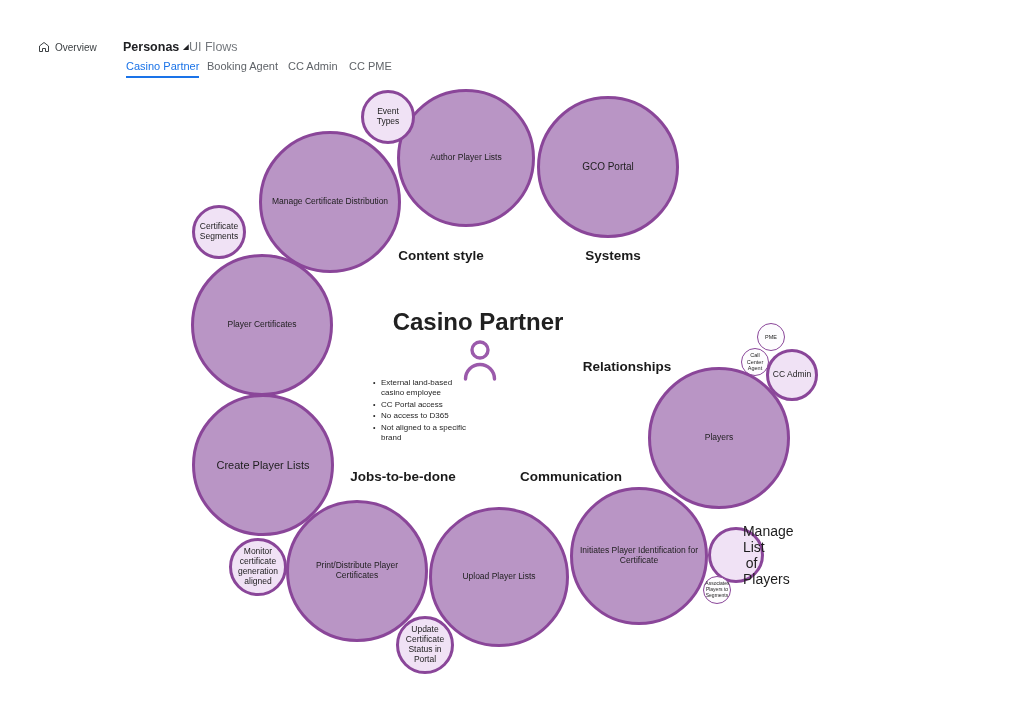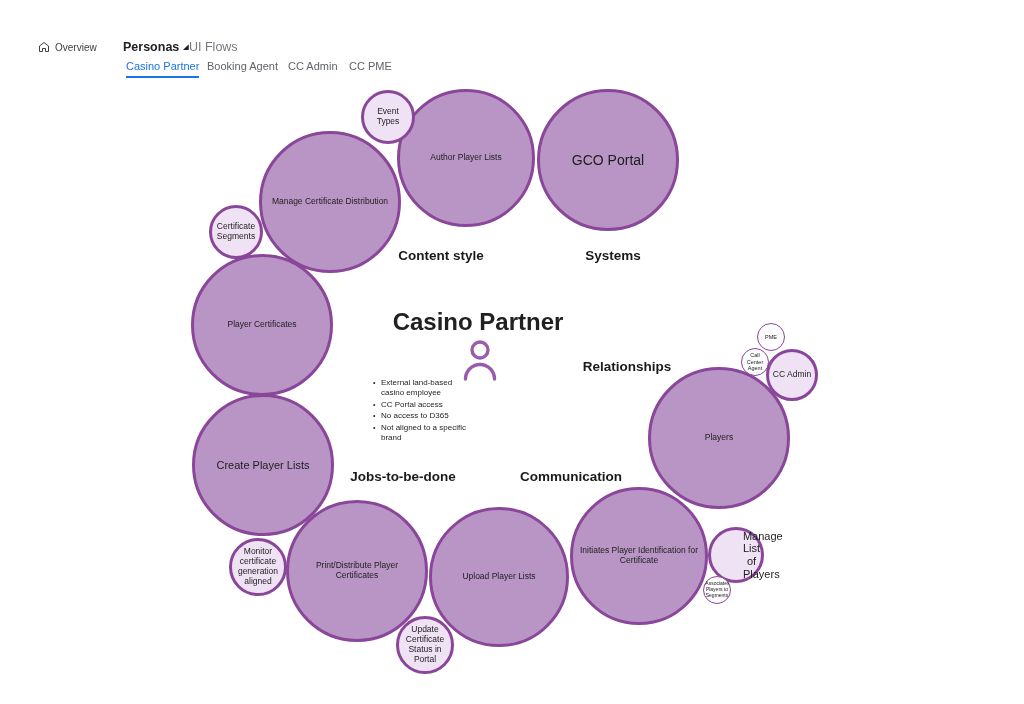--- a/index.html
+++ b/index.html
@@ -63,21 +63,21 @@
       <span class="tab" style="left: 349px;">CC PME</span>
     </div>
 
   <div id="bubble-layer">
       <div class="bubble large" style="left: 259px; top: 131px; height: 142px; width: 142px; font-size: 8.5px; border-width: 3.5px;">
         <span>Manage Certificate Distribution</span>
       </div>
       <div class="bubble large" style="left: 397px; top: 89px; height: 138px; width: 138px; font-size: 8.5px; border-width: 3.5px;">
         <span>Author Player Lists</span>
       </div>
-      <div class="bubble large" style="left: 537px; top: 89px; height: 142px; width: 142px; font-size: 14px; border-width: 3.5px;">
+      <div class="bubble large" style="left: 537px; top: 96px; height: 142px; width: 142px; font-size: 10px; border-width: 3.5px;">
         <span>GCO Portal</span>
       </div>
       <div class="bubble large" style="left: 191px; top: 254px; height: 142px; width: 142px; font-size: 8.5px; border-width: 3.5px;">
         <span>Player Certificates</span>
       </div>
       <div class="bubble large" style="left: 192px; top: 394px; height: 142px; width: 142px; font-size: 11px; border-width: 3.5px;">
         <span>Create Player Lists</span>
       </div>
       <div class="bubble large" style="left: 286px; top: 500px; height: 142px; width: 142px; font-size: 8.5px; border-width: 3.5px;">
         <span>Print/Distribute Player Certificates</span>
@@ -93,30 +93,30 @@
       </div>
       <div class="bubble white" style="left: 741px; top: 348px; height: 28px; width: 28px; font-size: 5.5px; border-width: 1.5px;">
         <span>Call Center Agent</span>
       </div>
       <div class="bubble large" style="left: 648px; top: 367px; height: 142px; width: 142px; font-size: 8.5px; border-width: 3.5px;">
         <span>Players</span>
       </div>
       <div class="bubble light" style="left: 361px; top: 90px; height: 54px; width: 54px; font-size: 8.5px; border-width: 3px;">
         <span>Event Types</span>
       </div>
-      <div class="bubble light" style="left: 209px; top: 205px; height: 54px; width: 54px; font-size: 8.5px; border-width: 3px;">
+      <div class="bubble light" style="left: 192px; top: 205px; height: 54px; width: 54px; font-size: 8.5px; border-width: 3px;">
         <span>Certificate Segments</span>
       </div>
       <div class="bubble light" style="left: 229px; top: 538px; height: 58px; width: 58px; font-size: 8.5px; border-width: 3px;">
         <span>Monitor certificate generation aligned</span>
       </div>
       <div class="bubble light" style="left: 396px; top: 616px; height: 58px; width: 58px; font-size: 8.5px; border-width: 3px;">
         <span>Update Certificate Status in Portal</span>
       </div>
-      <div class="bubble light" style="left: 708px; top: 527px; height: 56px; width: 56px; font-size: 11px; border-width: 3px; padding-left: 31px;">
+      <div class="bubble light" style="left: 708px; top: 527px; height: 56px; width: 56px; font-size: 14px; border-width: 3px; padding-left: 31px;">
         <span>Manage List of Players</span>
       </div>
       <div class="bubble white" style="left: 703px; top: 576px; height: 28px; width: 28px; font-size: 5px; border-width: 1.5px;">
         <span>Associates Players to Segments</span>
       </div>
       <div class="bubble light" style="left: 766px; top: 349px; height: 52px; width: 52px; font-size: 8.5px; border-width: 3px;">
         <span>CC Admin</span>
       </div>
     </div>
 

